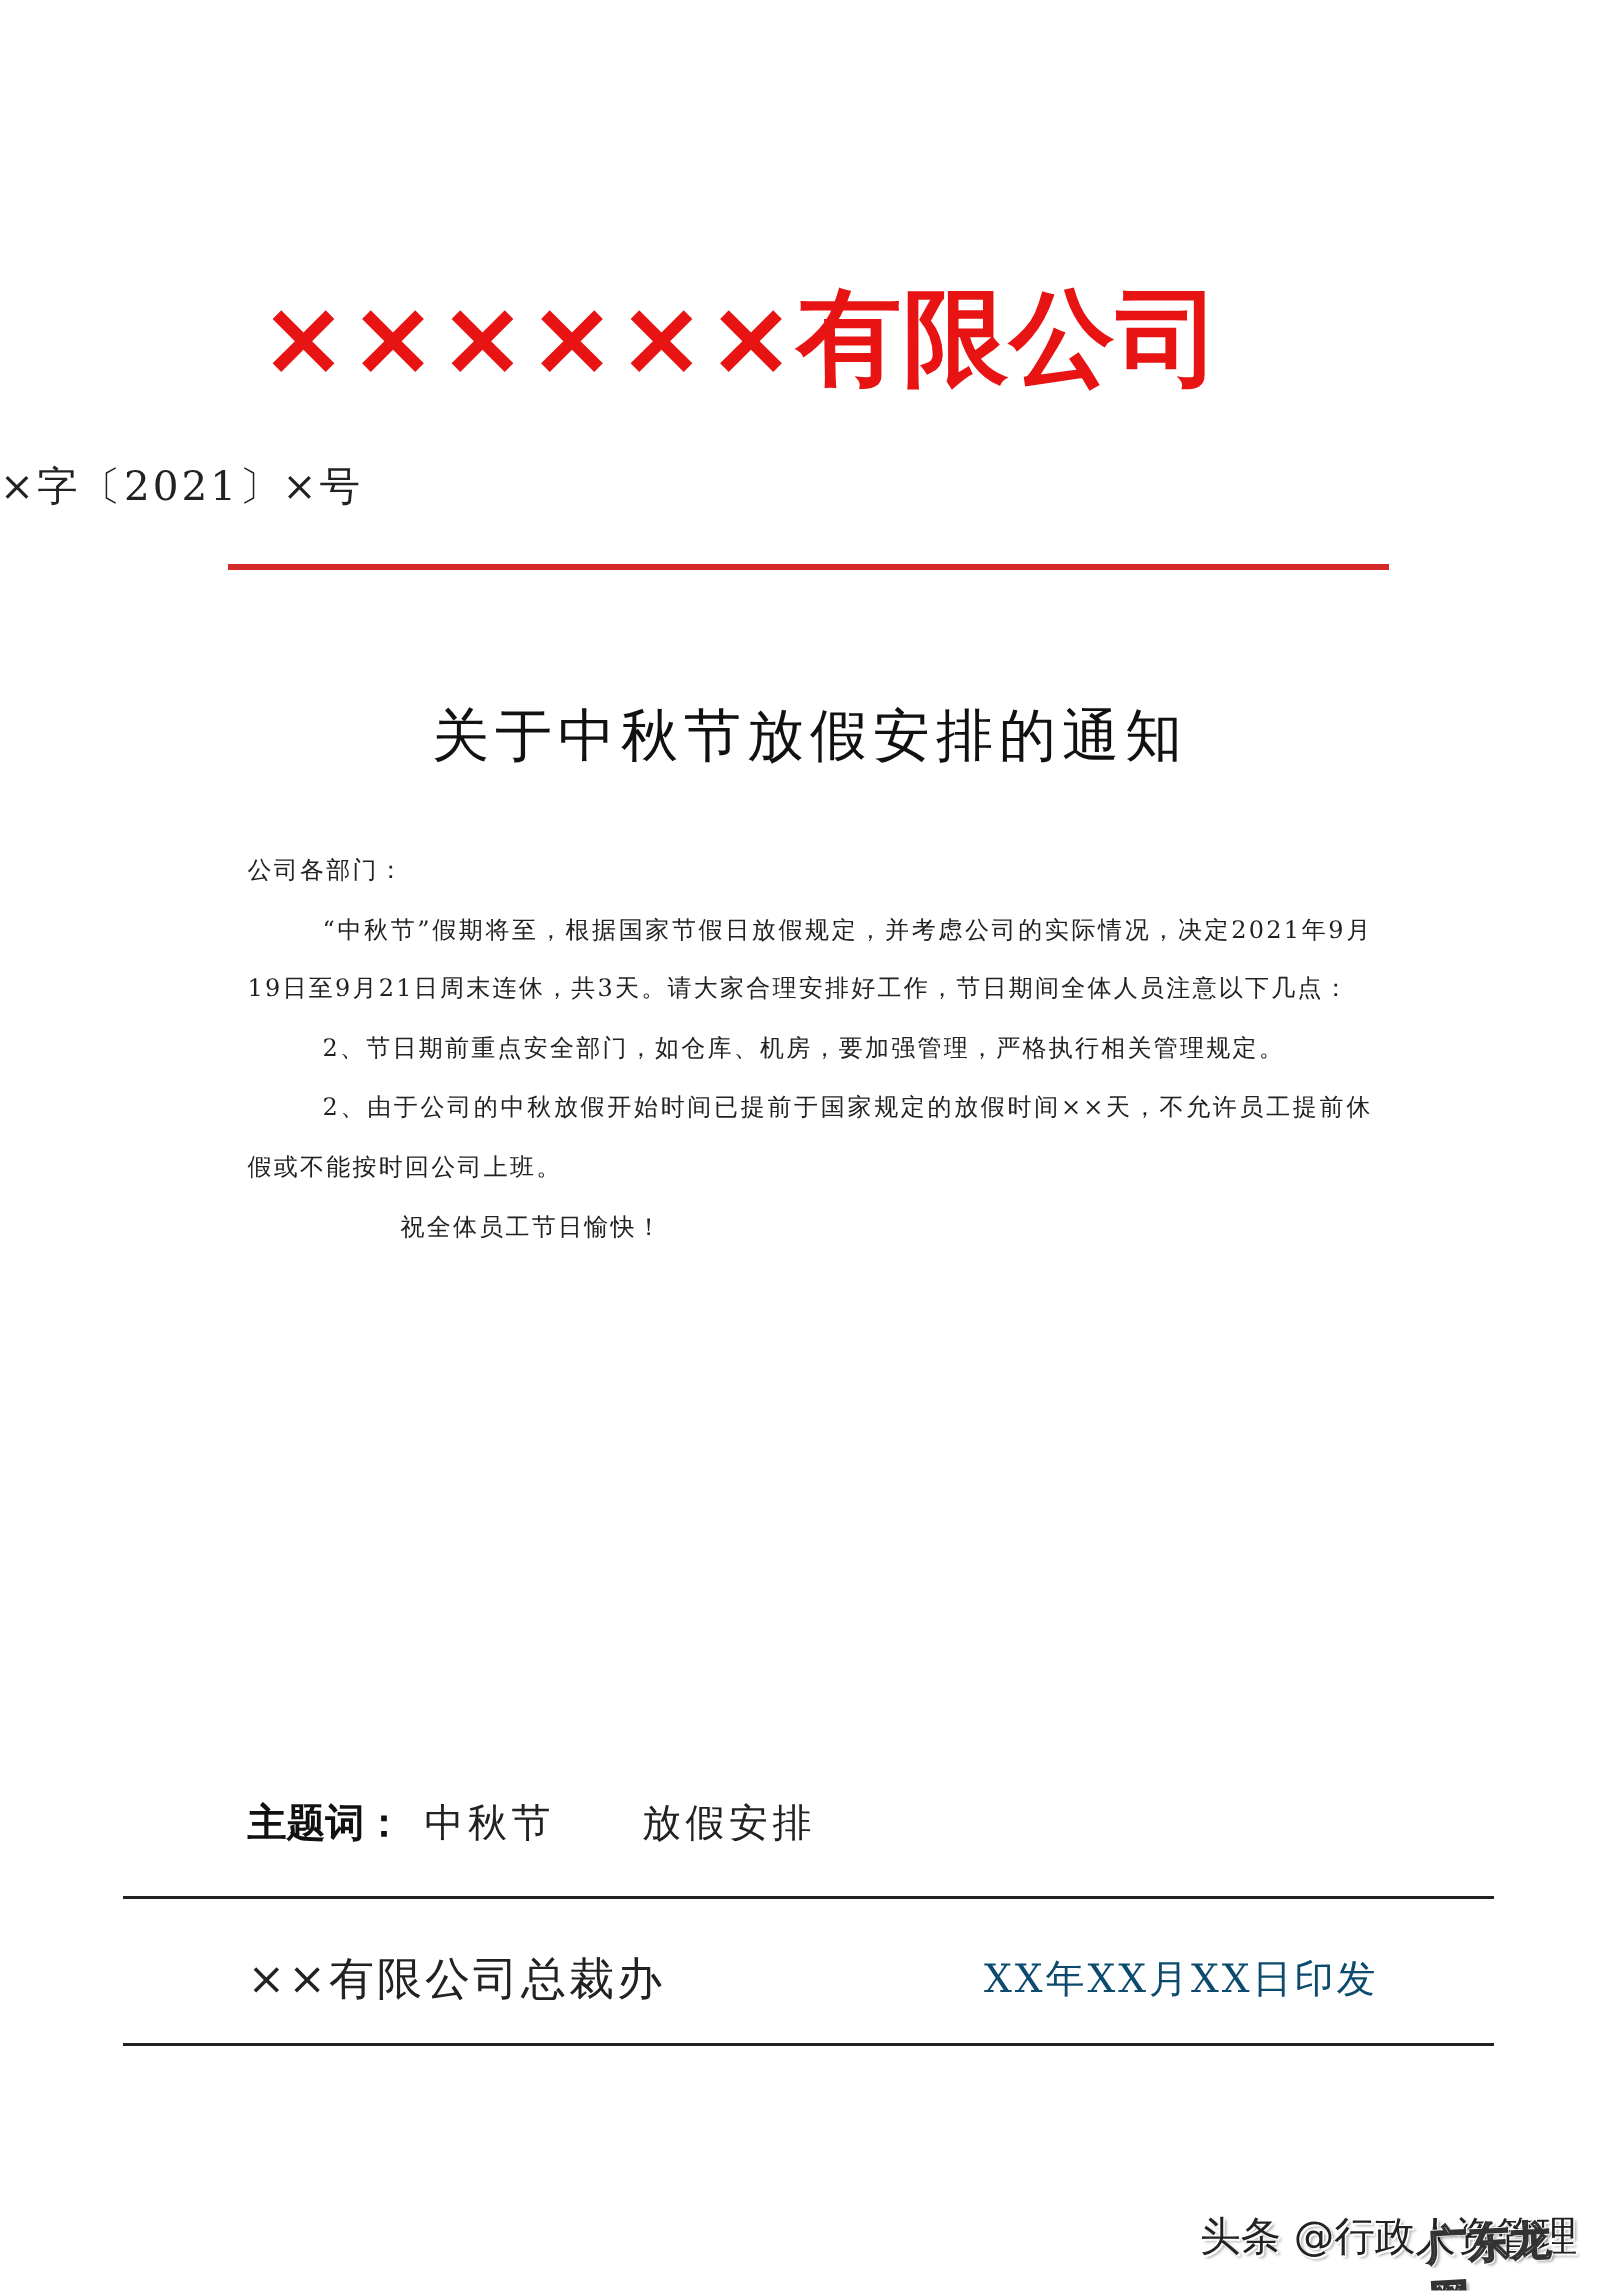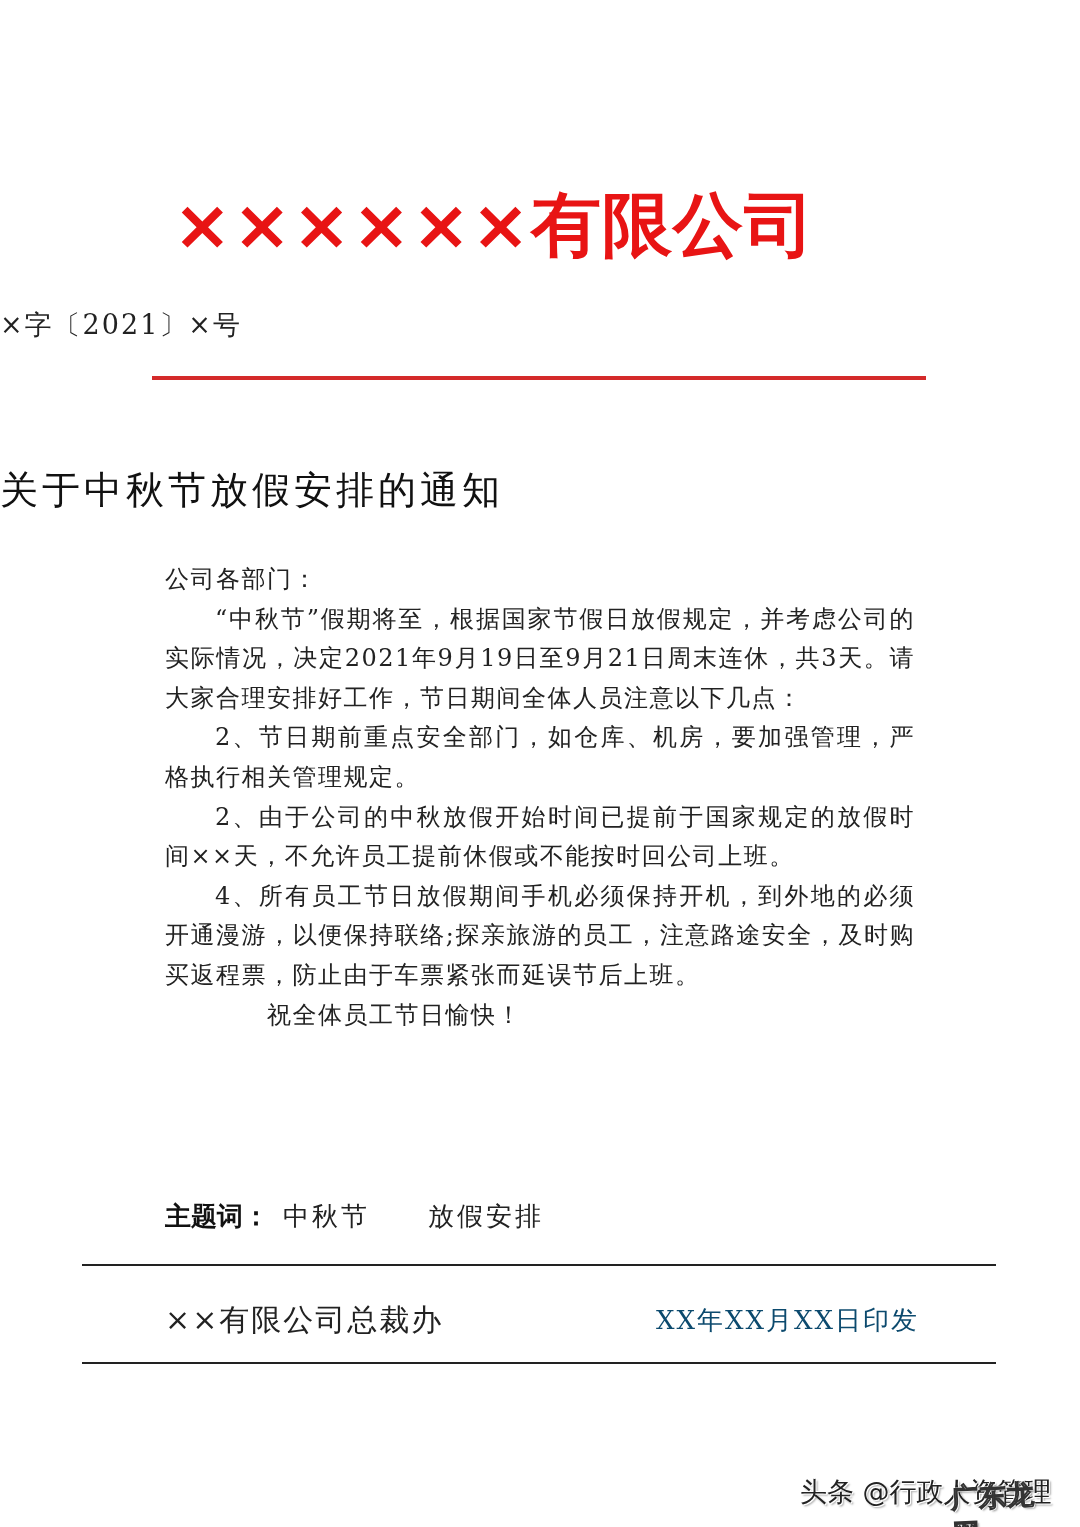--- a/index.html
+++ b/index.html
@@ -15,27 +15,27 @@
     }
     .doc-number {
       left: 0; width: 1080px; top: 305px; text-align: left;
       font-size: 27px; line-height: 40px; color: #222;
       letter-spacing: 2px;
     }
     .red-rule {
       left: 152px; width: 774px; top: 376px; height: 4px; background: #d42a2a;
     }
     .doc-title {
-      left: 0; width: 1080px; top: 462px; text-align: left;
+      left: 0; width: 1080px; top: 462px; text-align: center;
       font-family: "DejaVu Sans", "Liberation Sans", sans-serif;
       font-size: 38px; line-height: 56px; letter-spacing: 4px; color: #111;
     }
     .body-text {
       left: 165px; width: 750px; top: 560px;
-      font-size: 24px; line-height: 39.6px; color: #222; letter-spacing: 1.5px;
+      font-size: 16px; line-height: 39.6px; color: #222; letter-spacing: 1.5px;
     }
     .body-text p { margin: 0; text-align: justify; }
     .indent { text-indent: 50px; }
     .indent2 { padding-left: 102px; }
     .keywords {
       left: 165px; top: 1196px; font-size: 26px; line-height: 40px; color: #222;
     }
     .keywords .kw-label {
       font-family: "DejaVu Sans", "Liberation Sans", sans-serif; font-weight: bold; color: #111;
     }
@@ -68,21 +68,20 @@
 
 <div class="abs red-rule"></div>
 
 <div class="abs doc-title">关于中秋节放假安排的通知</div>
 
 <div class="abs body-text">
   <p>公司各部门：</p>
   <p class="indent">“中秋节”假期将至，根据国家节假日放假规定，并考虑公司的实际情况，决定2021年9月19日至9月21日周末连休，共3天。请大家合理安排好工作，节日期间全体人员注意以下几点：</p>
   <p class="indent">2、节日期前重点安全部门，如仓库、机房，要加强管理，严格执行相关管理规定。</p>
   <p class="indent">2、由于公司的中秋放假开始时间已提前于国家规定的放假时间××天，不允许员工提前休假或不能按时回公司上班。</p>
-  <p class="indent">4、所有员工节日放假期间手机必须保持开机，到外地的必须开通漫游，以便保持联络;探亲旅游的员工，注意路途安全，及时购买返程票，防止由于车票紧张而延误节后上班。</p>
   <p class="indent2">祝全体员工节日愉快！</p>
 </div>
 
 <div class="abs keywords">
   <span class="kw-label">主题词：</span><span class="kw">中秋节</span><span class="kw-gap"></span><span class="kw">放假安排</span>
 </div>
 
 <div class="abs rule-black" style="top:1264px;"></div>
 
 <div class="abs issuer">××有限公司总裁办</div>

